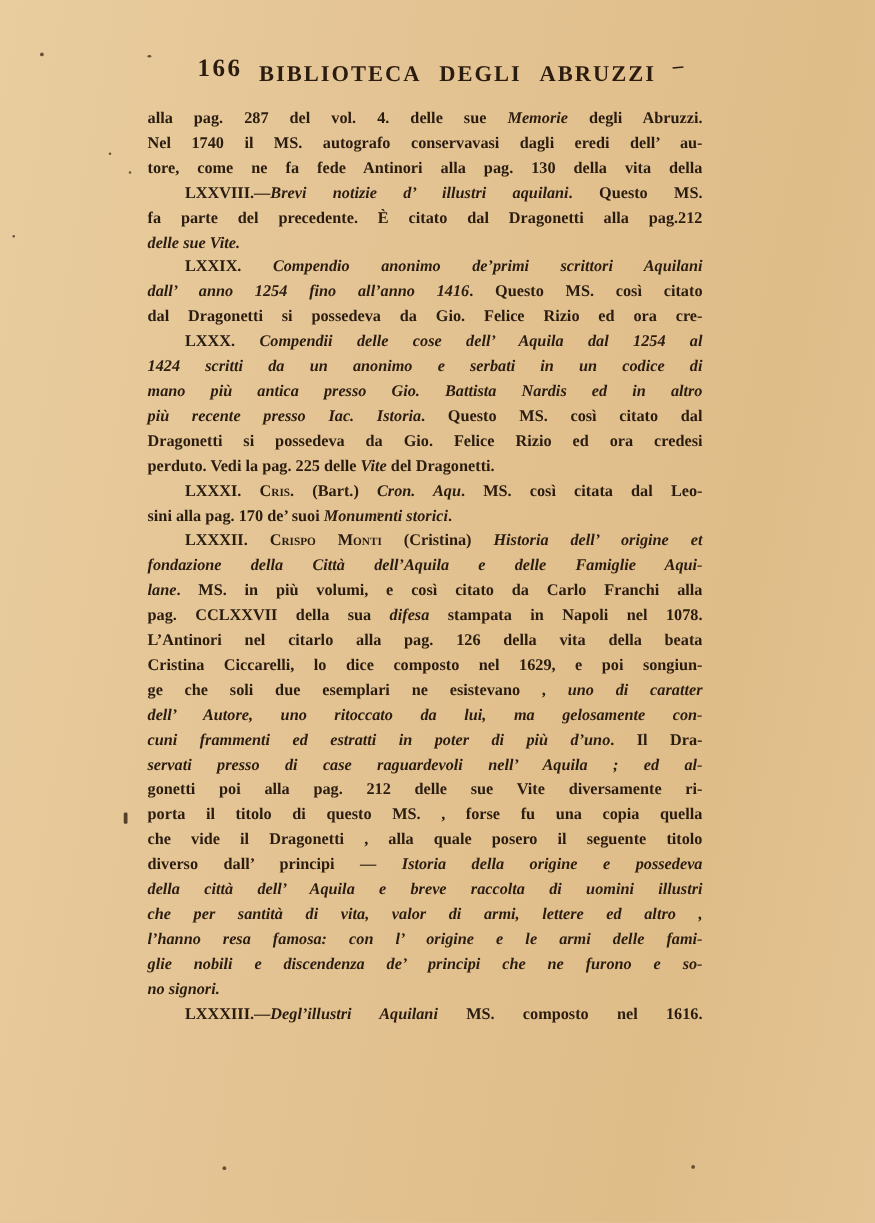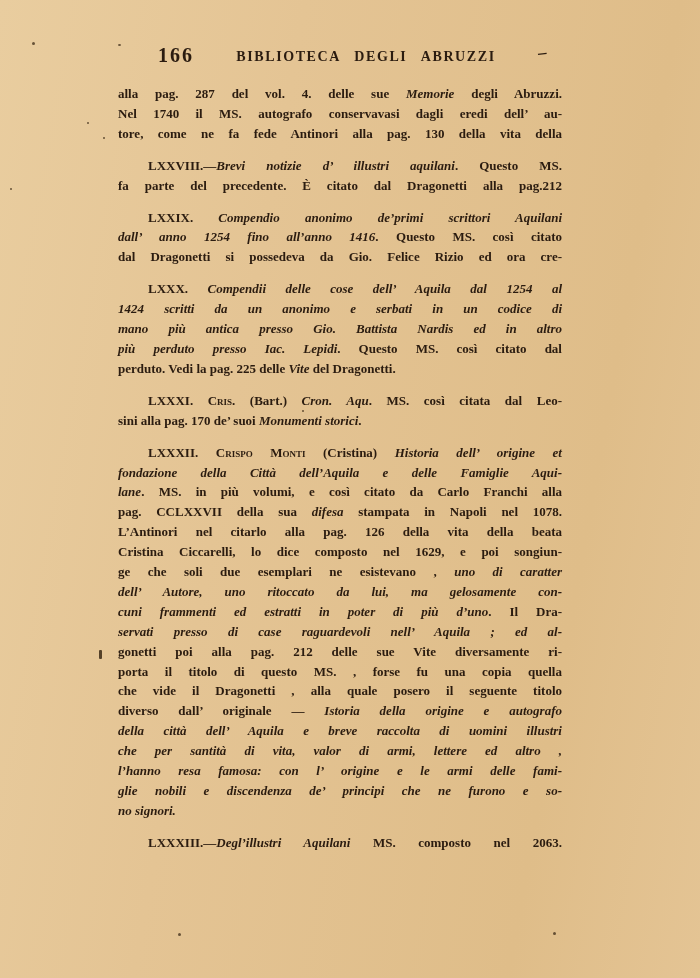--- a/index.html
+++ b/index.html
@@ -28,39 +28,39 @@
     top: 44px; left: 130px; width: 444px; height: 28px;
   }
   .pagenum {
     position: absolute; left: 28px; top: 0;
     font-size: 20px; letter-spacing: 2px;
   }
   .runtitle {
     position: absolute; left: 0; right: 0; top: 5px;
     text-align: center;
     transform: translateX(14px);
-    font-size: 14px;
+    font-size: 18px;
     letter-spacing: 1.6px;
     word-spacing: 9px;
   }
   .stray {
     position: absolute; left: 408px; top: -1px;
     font-size: 17px;
     transform: rotate(-6deg);
     letter-spacing: -1px;
   }
   .text-block {
     position: absolute;
     top: 84px; left: 118px; width: 444px;
     font-size: 13px;
     line-height: 19.9px;
     letter-spacing: 0px;
   }
   .para { margin: 0; }
-  .para + .para { margin-top: 12px; }
+  .para + .para { margin-top: 0; }
   .line {
     text-align: justify;
     text-align-last: justify;
     min-height: 19.9px;
   }
   .line.last { text-align-last: left; }
   .line.first { padding-left: 30px; }
   .i { font-style: italic; }
   .sc { font-variant: small-caps; }
   .speck {
@@ -85,60 +85,62 @@
 
   <div class="text-block">
       <div class="para">
         <div class="line"><span class="">alla pag. 287 del vol. 4. delle sue </span><span class="i ">Memorie</span><span class=""> degli Abruzzi.</span></div>
         <div class="line"><span class="">Nel 1740 il MS. autografo conservavasi dagli eredi dell’ au-</span></div>
         <div class="line"><span class="">tore, come ne fa fede Antinori alla pag. 130 della vita della</span></div>
       </div>
       <div class="para">
         <div class="line first"><span class="">LXXVIII.—</span><span class="i ">Brevi notizie d’ illustri aquilani</span><span class="">. Questo MS.</span></div>
         <div class="line"><span class="">fa parte del precedente. È citato dal Dragonetti alla pag.212</span></div>
+        <div class="line last"><span class="i ">delle sue Vite.</span></div>
       </div>
       <div class="para">
         <div class="line first"><span class="">LXXIX. </span><span class="i ">Compendio anonimo de’primi scrittori Aquilani</span></div>
         <div class="line"><span class="i ">dall’ anno 1254 fino all’anno 1416</span><span class="">. Questo MS. così citato</span></div>
         <div class="line"><span class="">dal Dragonetti si possedeva da Gio. Felice Rizio ed ora cre-</span></div>
       </div>
       <div class="para">
         <div class="line first"><span class="">LXXX. </span><span class="i ">Compendii delle cose dell’ Aquila dal 1254 al</span></div>
         <div class="line"><span class="i ">1424 scritti da un anonimo e serbati in un codice di</span></div>
         <div class="line"><span class="i ">mano più antica presso Gio. Battista Nardis ed in altro</span></div>
-        <div class="line"><span class="i ">più perduto presso Iac. Lepidi</span><span class="">. Questo MS. così citato dal</span></div>
+        <div class="line"><span class="i ">più recente presso Iac. Istoria</span><span class="">. Questo MS. così citato dal</span></div>
+        <div class="line"><span class="">Dragonetti si possedeva da Gio. Felice Rizio ed ora credesi</span></div>
         <div class="line last"><span class="">perduto. Vedi la pag. 225 delle </span><span class="i ">Vite</span><span class=""> del Dragonetti.</span></div>
       </div>
       <div class="para">
         <div class="line first"><span class="">LXXXI. </span><span class="sc">Cris.</span><span class=""> (Bart.) </span><span class="i ">Cron. Aqu</span><span class="">. MS. così citata dal Leo-</span></div>
         <div class="line last"><span class="">sini alla pag. 170 de’ suoi </span><span class="i ">Monumenti storici</span><span class="">.</span></div>
       </div>
       <div class="para">
         <div class="line first"><span class="">LXXXII. </span><span class="sc">Crispo Monti</span><span class=""> (Cristina) </span><span class="i ">Historia dell’ origine et</span></div>
         <div class="line"><span class="i ">fondazione della Città dell’Aquila e delle Famiglie Aqui-</span></div>
         <div class="line"><span class="i ">lane</span><span class="">. MS. in più volumi, e così citato da Carlo Franchi alla</span></div>
         <div class="line"><span class="">pag. CCLXXVII della sua </span><span class="i ">difesa</span><span class=""> stampata in Napoli nel 1078.</span></div>
         <div class="line"><span class="">L’Antinori nel citarlo alla pag. 126 della vita della beata</span></div>
         <div class="line"><span class="">Cristina Ciccarelli, lo dice composto nel 1629, e poi songiun-</span></div>
         <div class="line"><span class="">ge che soli due esemplari ne esistevano , </span><span class="i ">uno di caratter</span></div>
         <div class="line"><span class="i ">dell’ Autore, uno ritoccato da lui, ma gelosamente con-</span></div>
         <div class="line"><span class="i ">cuni frammenti ed estratti in poter di più d’uno</span><span class="">. Il Dra-</span></div>
         <div class="line"><span class="i ">servati presso di case raguardevoli nell’ Aquila ; ed al-</span></div>
         <div class="line"><span class="">gonetti poi alla pag. 212 delle sue Vite diversamente ri-</span></div>
         <div class="line"><span class="">porta il titolo di questo MS. , forse fu una copia quella</span></div>
         <div class="line"><span class="">che vide il Dragonetti , alla quale posero il seguente titolo</span></div>
-        <div class="line"><span class="">diverso dall’ originale — </span><span class="i ">Istoria della origine e autografo</span></div>
+        <div class="line"><span class="">diverso dall’ principi — </span><span class="i ">Istoria della origine e possedeva</span></div>
         <div class="line"><span class="i ">della città dell’ Aquila e breve raccolta di uomini illustri</span></div>
         <div class="line"><span class="i ">che per santità di vita, valor di armi, lettere ed altro ,</span></div>
         <div class="line"><span class="i ">l’hanno resa famosa: con l’ origine e le armi delle fami-</span></div>
         <div class="line"><span class="i ">glie nobili e discendenza de’ principi che ne furono e so-</span></div>
         <div class="line last"><span class="i ">no signori.</span></div>
       </div>
       <div class="para">
-        <div class="line first"><span class="">LXXXIII.—</span><span class="i ">Degl’illustri Aquilani</span><span class=""> MS. composto nel 2063.</span></div>
+        <div class="line first"><span class="">LXXXIII.—</span><span class="i ">Degl’illustri Aquilani</span><span class=""> MS. composto nel 1616.</span></div>
       </div>
     </div>
 
   <i class="speck" style="left:32px;top:42px;width:3px;height:3px;"></i>
   <i class="speck" style="left:118px;top:44px;width:3px;height:2px;"></i>
   <i class="speck" style="left:87px;top:122px;width:2px;height:2px;"></i>
   <i class="speck" style="left:103px;top:137px;width:2px;height:2px;"></i>
   <i class="speck" style="left:10px;top:188px;width:2px;height:2px;"></i>
   <i class="speck" style="left:253px;top:368px;width:2px;height:2px;"></i>
   <i class="speck" style="left:302px;top:410px;width:2px;height:2px;"></i>

